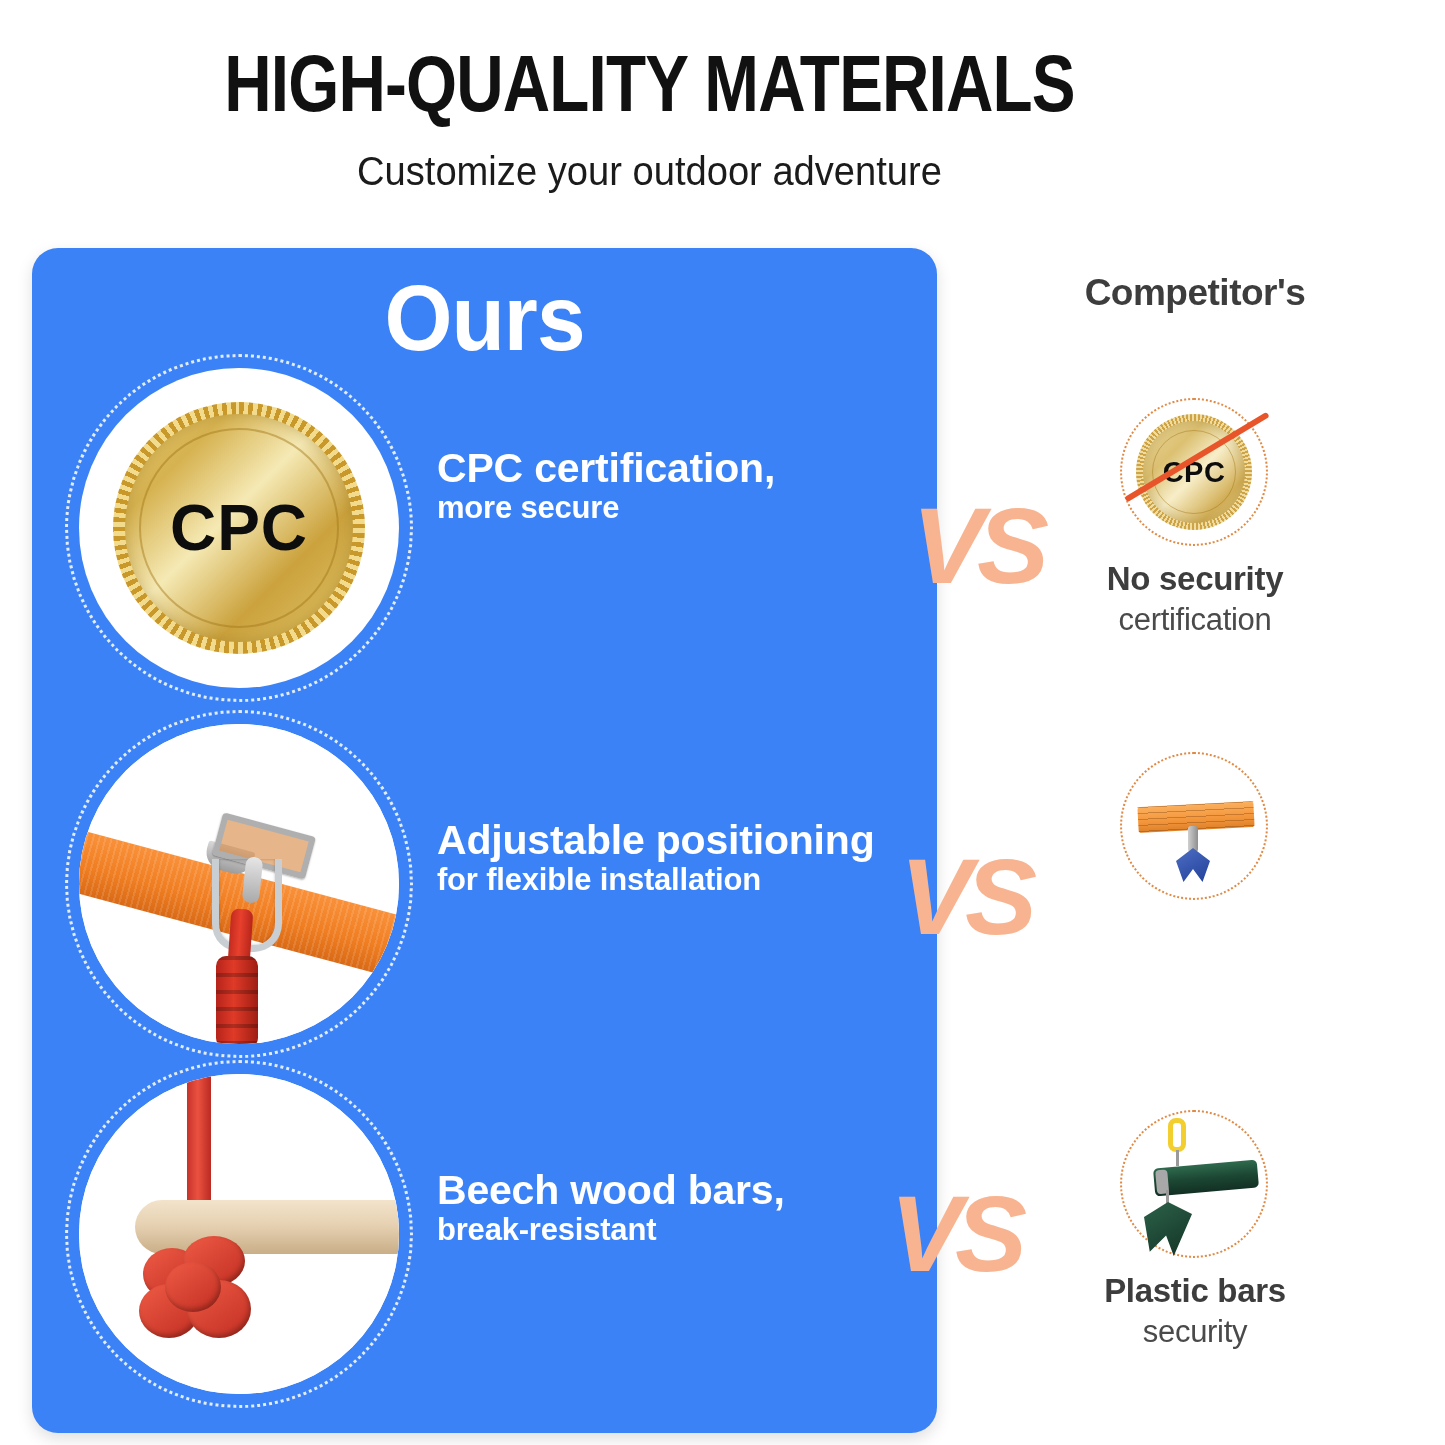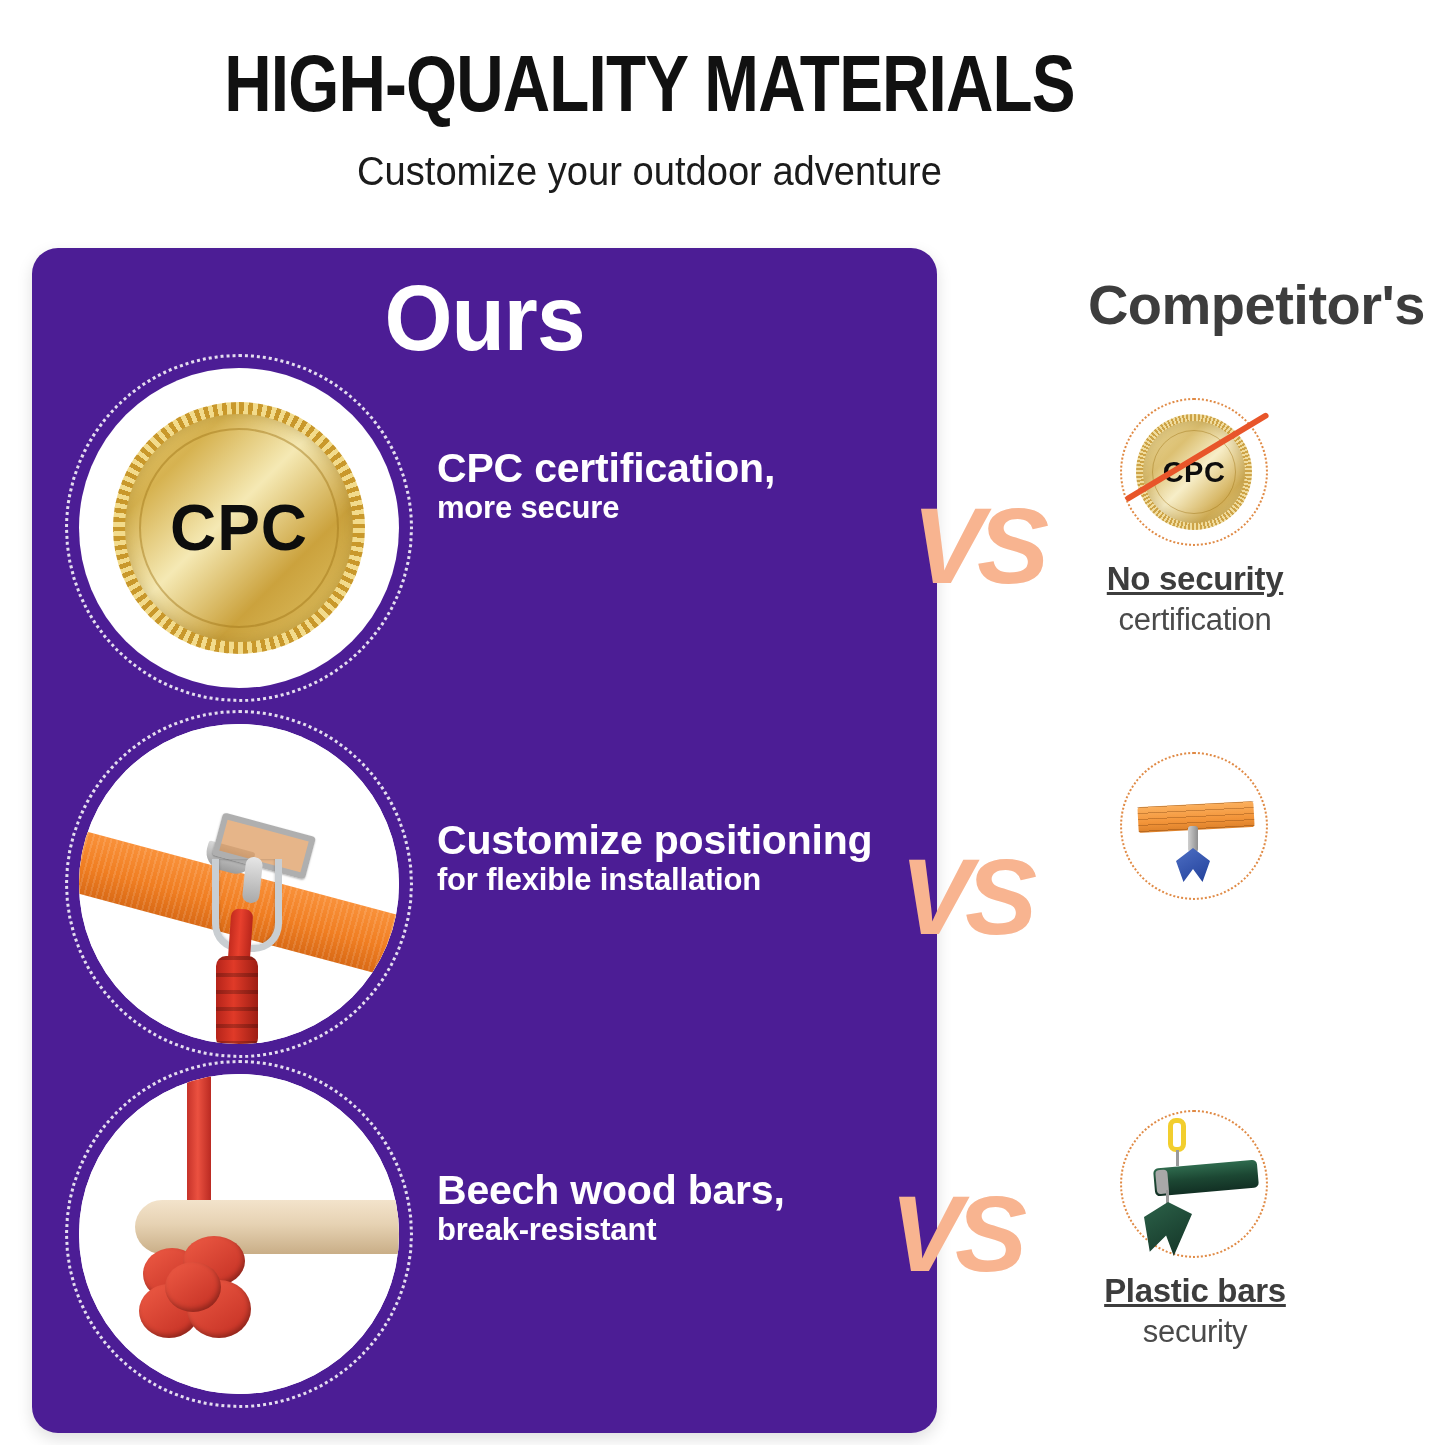--- a/index.html
+++ b/index.html
@@ -35,40 +35,40 @@
     transform:scaleX(0.93);
     transform-origin:center center;
     white-space:nowrap;
   }
 
   
   .ours-panel{
     position:absolute;
     left:32px;top:248px;
     width:905px;height:1185px;
-    background:#4c1d95;
+    background:#3b82f6;
     border-radius:26px;
     box-shadow:0 6px 16px rgba(0,0,0,0.13);
   }
   .ours-title{
     position:absolute;left:0;top:18px;width:905px;
     text-align:center;
     color:#ffffff;
     font-size:92px;
     font-weight:bold;
     letter-spacing:-1px;
     transform:scaleX(0.95);
   }
 
   
   .comp-title{
     position:absolute;left:965px;top:272px;width:460px;
-    text-align:right;
+    text-align:center;
     color:#3d3d3d;
-    font-size:56px;
+    font-size:37px;
     font-weight:bold;
     letter-spacing:-0.5px;
   }
 
   
   .ours-row{position:absolute;left:0;width:905px;height:345px;}
   .ours-row.r0{top:112px;}
   .ours-row.r1{top:468px;}
   .ours-row.r2{top:818px;}
 
@@ -122,21 +122,21 @@
     position:relative;width:170px;height:148px;margin:0 auto;
   }
   .comp-dot-ring{
     position:absolute;left:10px;top:0;
     width:148px;height:148px;
     border-radius:50%;
     border:2px dotted #E08A45;
     box-sizing:border-box;
   }
   .comp-label{margin-top:12px;}
-  .comp-label .l1{font-size:33px;font-weight:bold;color:#3d3d3d;line-height:42px;letter-spacing:-0.3px;text-decoration:underline;}
+  .comp-label .l1{font-size:33px;font-weight:bold;color:#3d3d3d;line-height:42px;letter-spacing:-0.3px;}
   .comp-label .l2{font-size:31px;font-weight:normal;color:#4a4a4a;line-height:40px;letter-spacing:-0.3px;}
 
   
   
   .medal-big{
     position:absolute;left:50%;top:50%;
     width:252px;height:252px;margin-left:-126px;margin-top:-126px;
   }
   .medal-serr{
     position:absolute;inset:0;border-radius:50%;
@@ -373,21 +373,21 @@
           <div class="strap-band"></div>
           <div class="buckle-plate"></div>
           <div class="buckle"></div>
           <div class="carabiner"></div>
           <div class="cara-gate"></div>
           <div class="rope-strand"></div>
           <div class="rope-grip"></div>
         </div>
       </div>
       <div class="ours-text">
-        <div class="l1">Customize positioning</div>
+        <div class="l1">Adjustable positioning</div>
         <div class="l2">for flexible installation</div>
       </div>
     </div>
 
     <div class="ours-row r2">
       <div class="dotted-ring"></div>
       <div class="photo-circle">
         <div class="bar-scene">
           <div class="bar-rope-v"></div>
           <div class="bar-dowel"></div>

